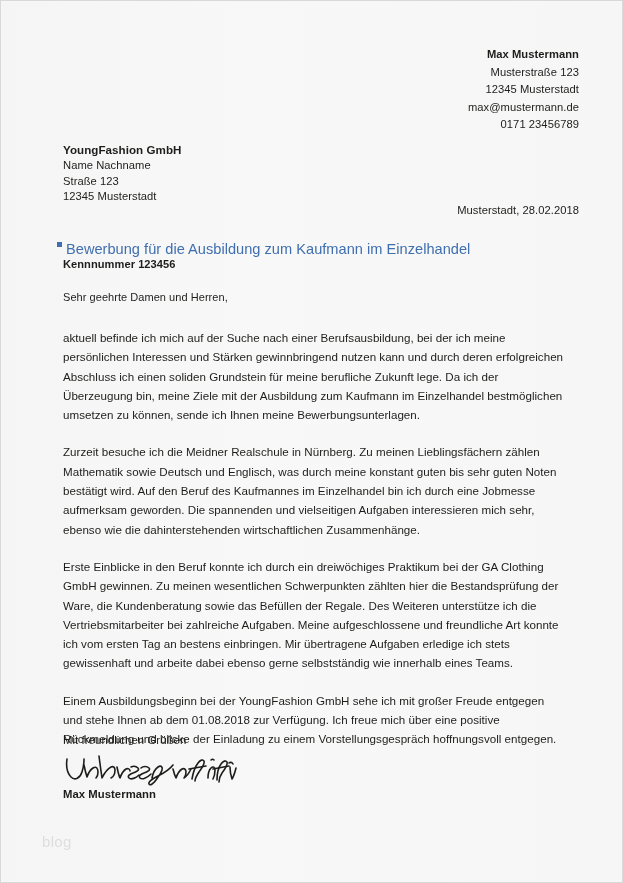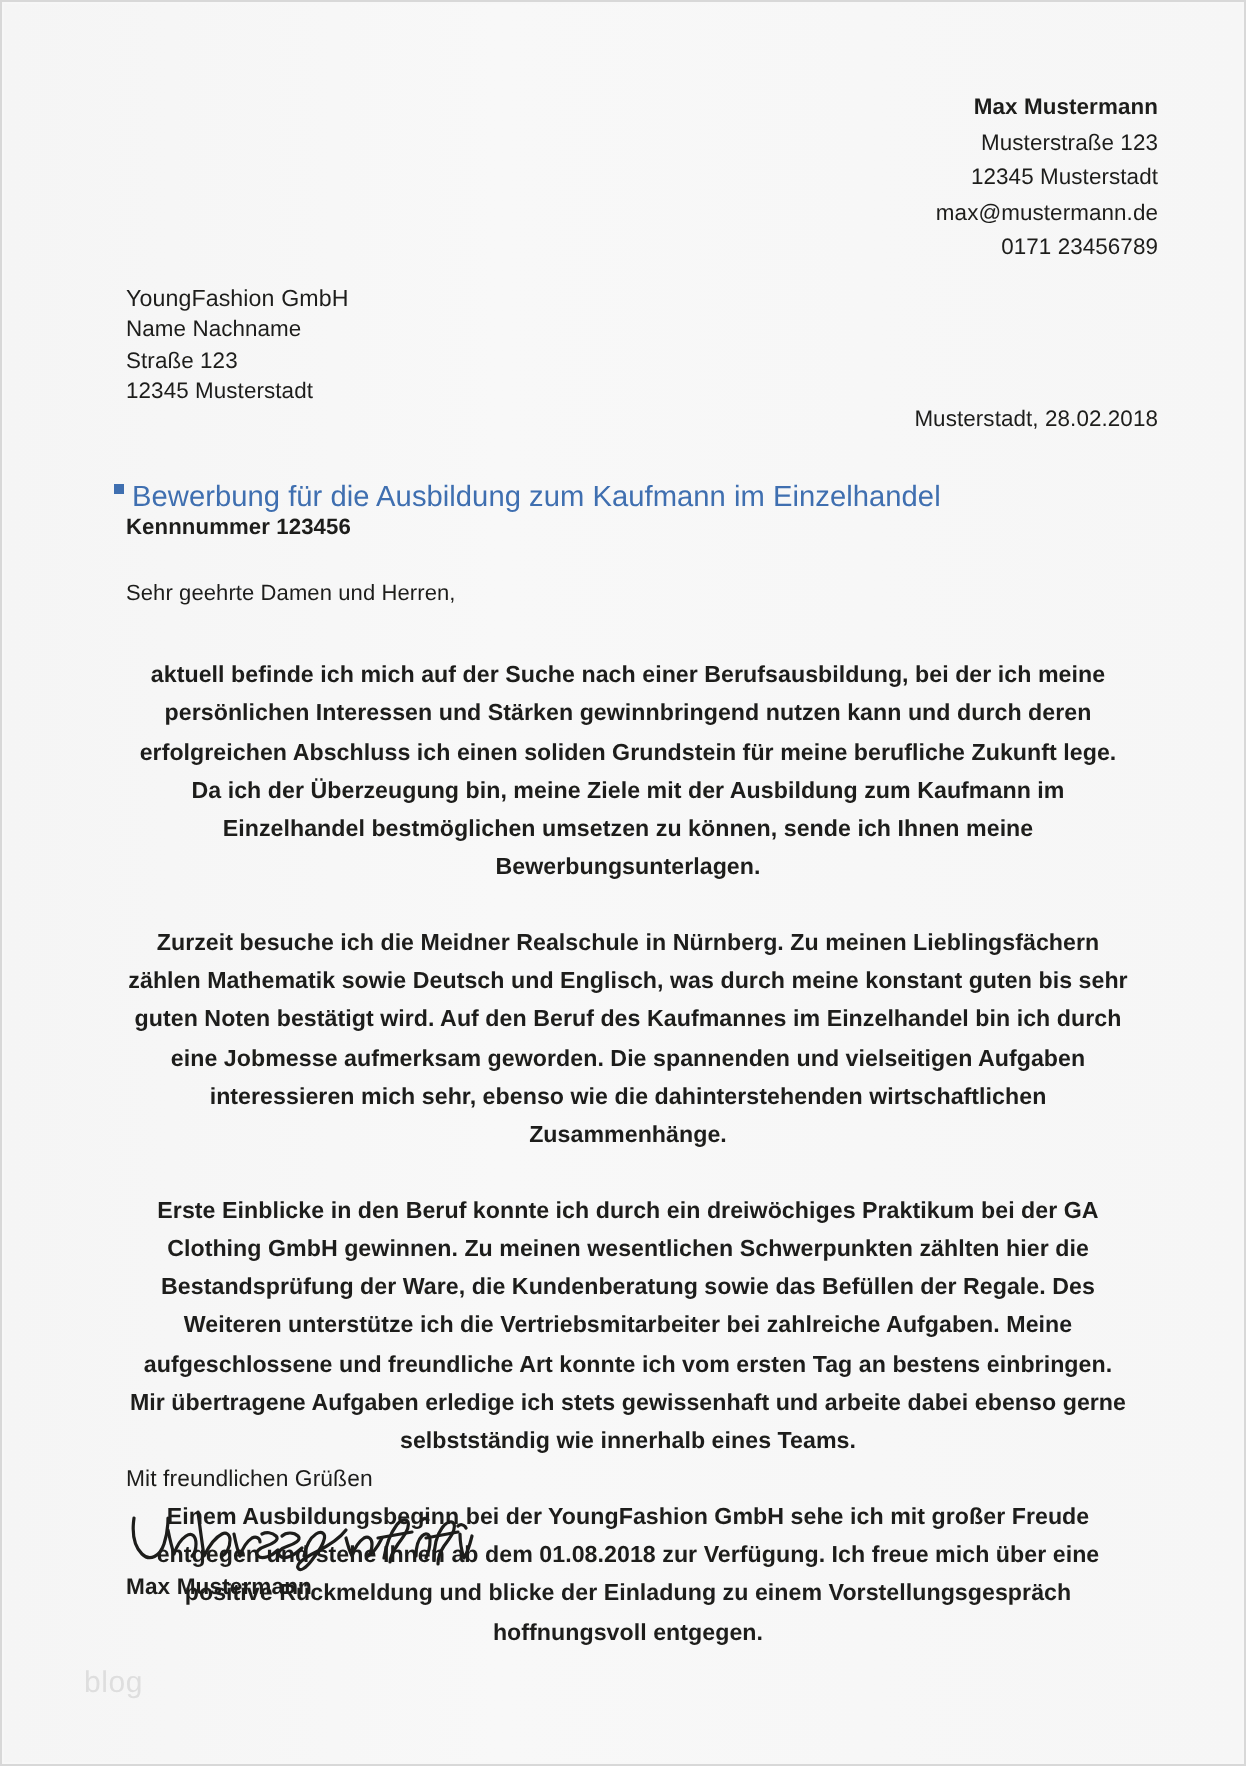--- a/index.html
+++ b/index.html
@@ -57,21 +57,21 @@
   .recipient {
     position: absolute;
     left: 62px;
     top: 141px;
     font-size: 11.2px;
     line-height: 15.8px;
     color: #1d1d1b;
     letter-spacing: 0.05px;
   }
   .recipient .company {
-    font-weight: normal;
+    font-weight: bold;
     font-size: 11.6px;
   }
 
   
   .dateline {
     position: absolute;
     right: 43px;
     top: 203px;
     font-size: 11.2px;
     color: #1d1d1b;
@@ -122,22 +122,21 @@
   }
   .body {
     position: absolute;
     left: 62px;
     top: 327px;
     width: 502px;
     font-size: 11.6px;
     line-height: 19.3px;
     color: #1d1d1b;
     letter-spacing: 0.02px;
-    text-align: center;
-    font-weight: bold;
+    text-align: left;
   }
   .body p {
     margin: 0 0 18px 0;
   }
   .body p:last-child {
     margin-bottom: 12px;
   }
 
   
   .closing {

